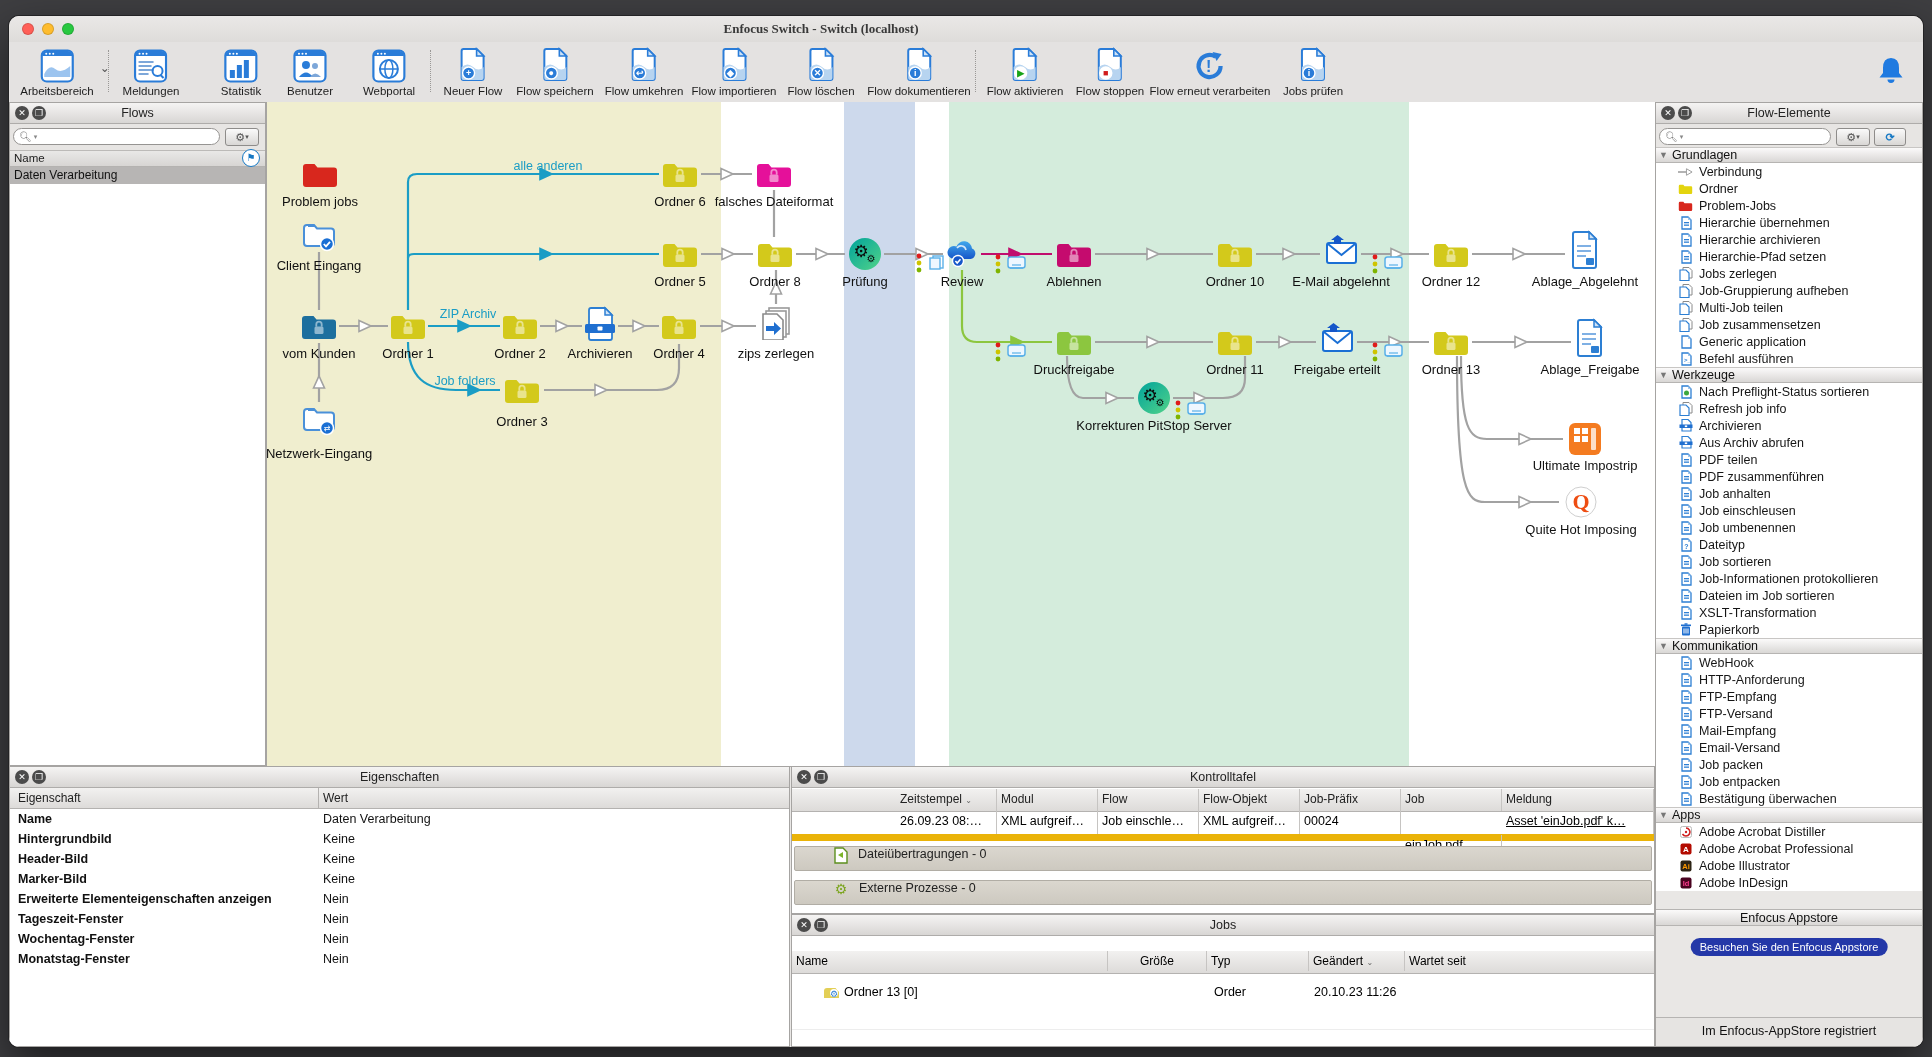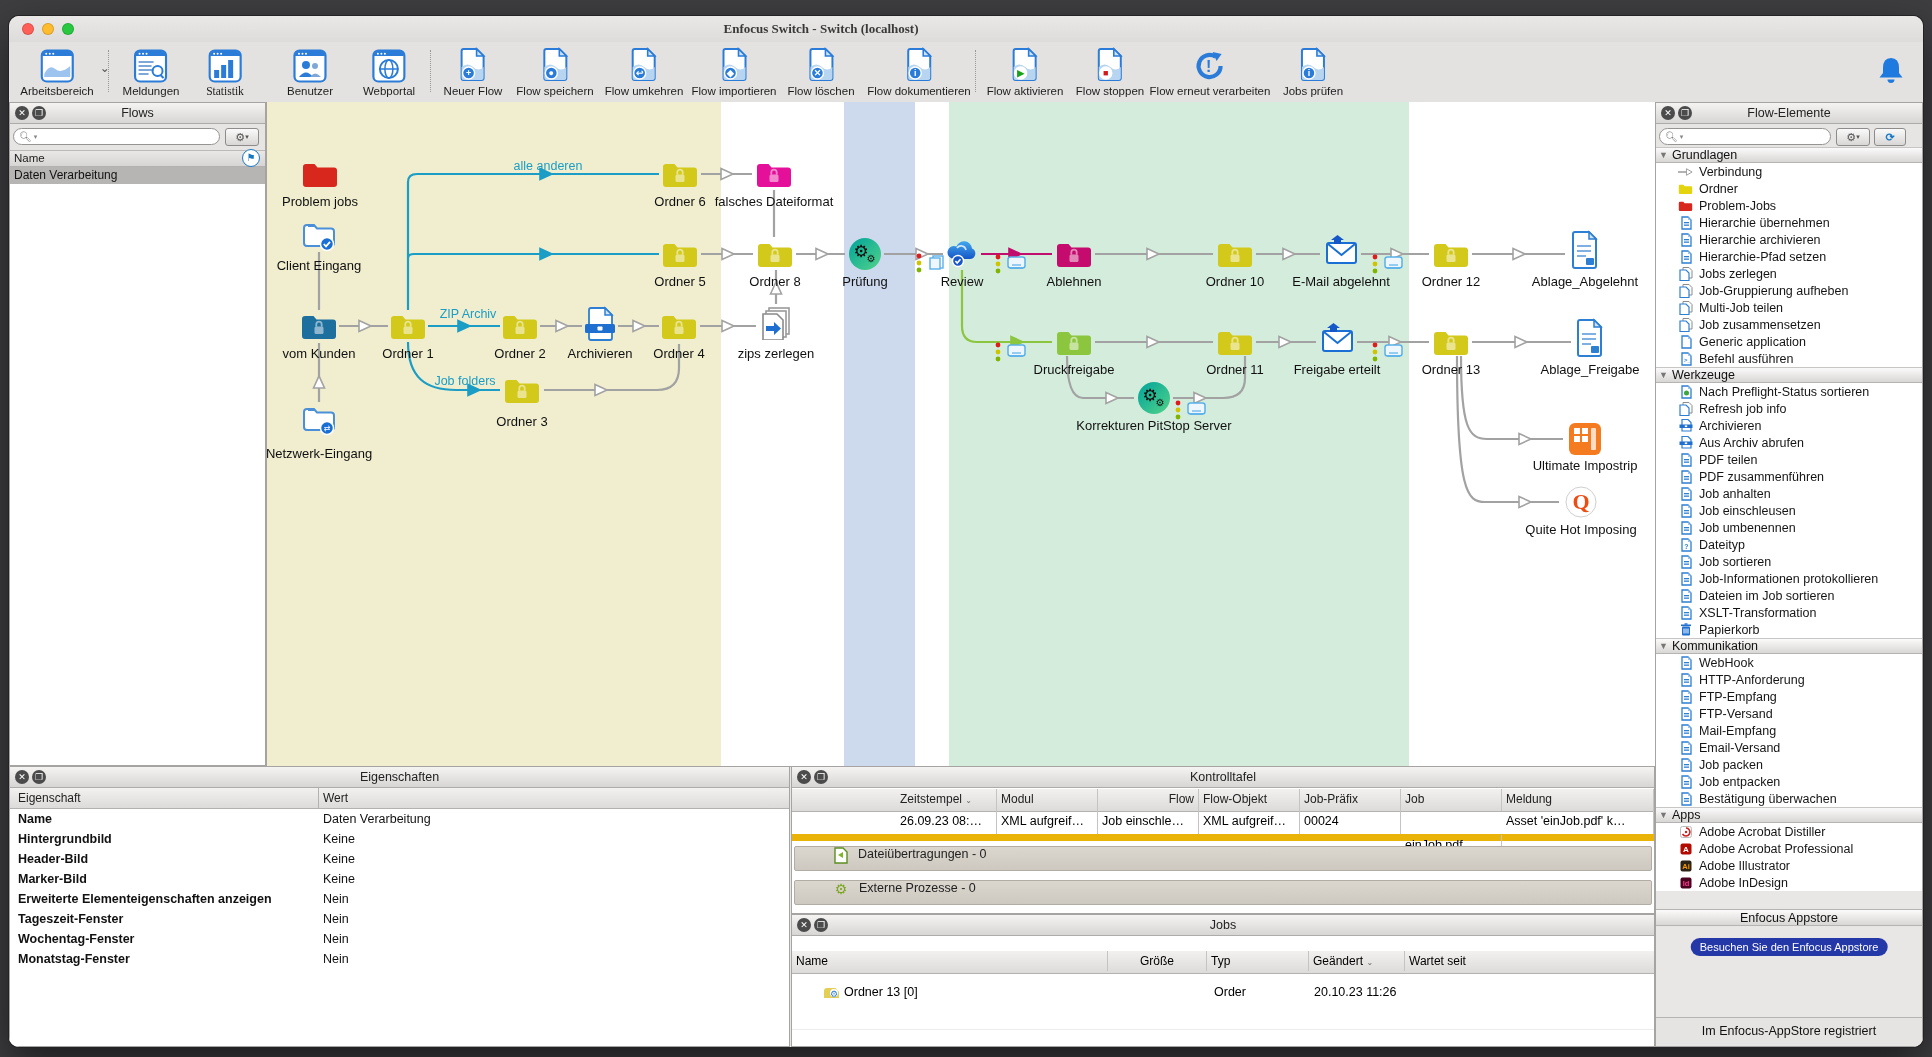--- a/index.html
+++ b/index.html
@@ -128,21 +128,21 @@
     <rect x="5" y="12" width="15" height="2" fill="#7da7d9"></rect>
               <rect x="5" y="16" width="13" height="2" fill="#7da7d9"></rect>
               <rect x="5" y="20" width="15" height="2" fill="#7da7d9"></rect>
               <rect x="5" y="24" width="10" height="2" fill="#7da7d9"></rect>
               <circle cx="24" cy="22" r="5" fill="none" stroke="#2a7cd8" stroke-width="2"></circle>
               <line x1="27" y1="26" x2="30" y2="29" stroke="#2a7cd8" stroke-width="2"></line>
             </svg>
           </div>
                <div class="lb">Meldungen</div>
         </div>
-        <div class="tb-item" style="left: 216px; font-family: Liberation Serif, serif;">
+        <div class="tb-item" style="left: 232px;">
           <div class="ic">
             <svg width="34" height="34" viewBox="0 0 34 34">
     <rect x="1.5" y="1.5" width="31" height="31" rx="5" fill="#fff" stroke="#2a7cd8" stroke-width="2.2"></rect>
     <path d="M2 7 V6.5 Q2 2 6.5 2 H27.5 Q32 2 32 6.5 V7 Z" fill="#2a7cd8"></path>
     <circle cx="6" cy="4.8" r="1" fill="#fff"></circle>
               <circle cx="9.5" cy="4.8" r="1" fill="#fff"></circle>
               <circle cx="13" cy="4.8" r="1" fill="#fff"></circle>
     <rect x="6" y="21" width="5" height="8" fill="#2a7cd8"></rect>
               <rect x="13" y="16" width="5" height="13" fill="#2a7cd8"></rect>
               <rect x="20" y="11" width="5" height="18" fill="#2a7cd8"></rect>
@@ -778,34 +778,34 @@
     <div id="control-panel" class="panel">
       <div class="phead">
         <span class="pbtn b1">✕</span>
         <span class="pbtn b2">❐</span>
         <span>Kontrolltafel</span>
       </div>
       <div id="ctl-table">
           <div class="thead-row" style="top:22px;">
             <div class="tcell" style="left:104px;width:101px;top:0;height:22px;color:#222;">Zeitstempel <span style="font-size:8px;color:#666;">⌄</span></div>
             <div class="tcell" style="left:205px;width:101px;top:0;height:22px;color:#222;">Modul</div>
-            <div class="tcell" style="left:306px;width:101px;top:0;height:34px;color:#222;text-align:right;">Flow</div>
+            <div class="tcell" style="left:306px;width:101px;top:0;height:34px;color:#222;">Flow</div>
             <div class="tcell" style="left:407px;width:101px;top:0;height:22px;color:#222;">Flow-Objekt</div>
             <div class="tcell" style="left:508px;width:101px;top:0;height:22px;color:#222;">Job-Präfix</div>
             <div class="tcell" style="left:609px;width:101px;top:0;height:22px;color:#222;">Job</div>
             <div class="tcell" style="left:710px;width:152px;top:0;height:22px;color:#222;">Meldung</div>
           </div>
           <div class="tval-row" style="top:44px;">
             <div class="tcell" style="left:104px;width:101px;top:0;height:23px;font-size:12.5px;">26.09.23 08:…</div>
             <div class="tcell" style="left:205px;width:101px;top:0;height:23px;font-size:12.5px;">XML aufgreif…</div>
             <div class="tcell" style="left:306px;width:101px;top:0;height:23px;font-size:12.5px;">Job einschle…</div>
             <div class="tcell" style="left:407px;width:101px;top:0;height:23px;font-size:12.5px;">XML aufgreif…</div>
             <div class="tcell" style="left:508px;width:101px;top:0;height:23px;font-size:12.5px;">00024</div>
             <div class="tcell" style="left:609px;width:101px;top:0;height:23px;font-size:12.5px;margin-top:24px;">einJob.pdf</div>
-            <div class="tcell" style="left:710px;width:152px;top:0;height:23px;font-size:12.5px;">Asset 'einJob.pdf' k…</div>
+            <div class="tcell" style="left:710px;width:152px;top:0;height:23px;font-size:12.5px;text-decoration:underline;">Asset 'einJob.pdf' k…</div>
           </div>
         </div>
       <div id="ctl-bars">
           <div class="cbar" style="top: 79px;">
             <span class="ci">
               <svg width="15" height="17" viewBox="0 0 15 17">
                 <path d="M2 1 H10 L14 5 V16 H2 Z" fill="#fff" stroke="#5c8f1e" stroke-width="1.4"></path>
                 <path d="M5 8 l5-3 v6 z" fill="#7cb52a"></path>
               </svg>
             </span>

